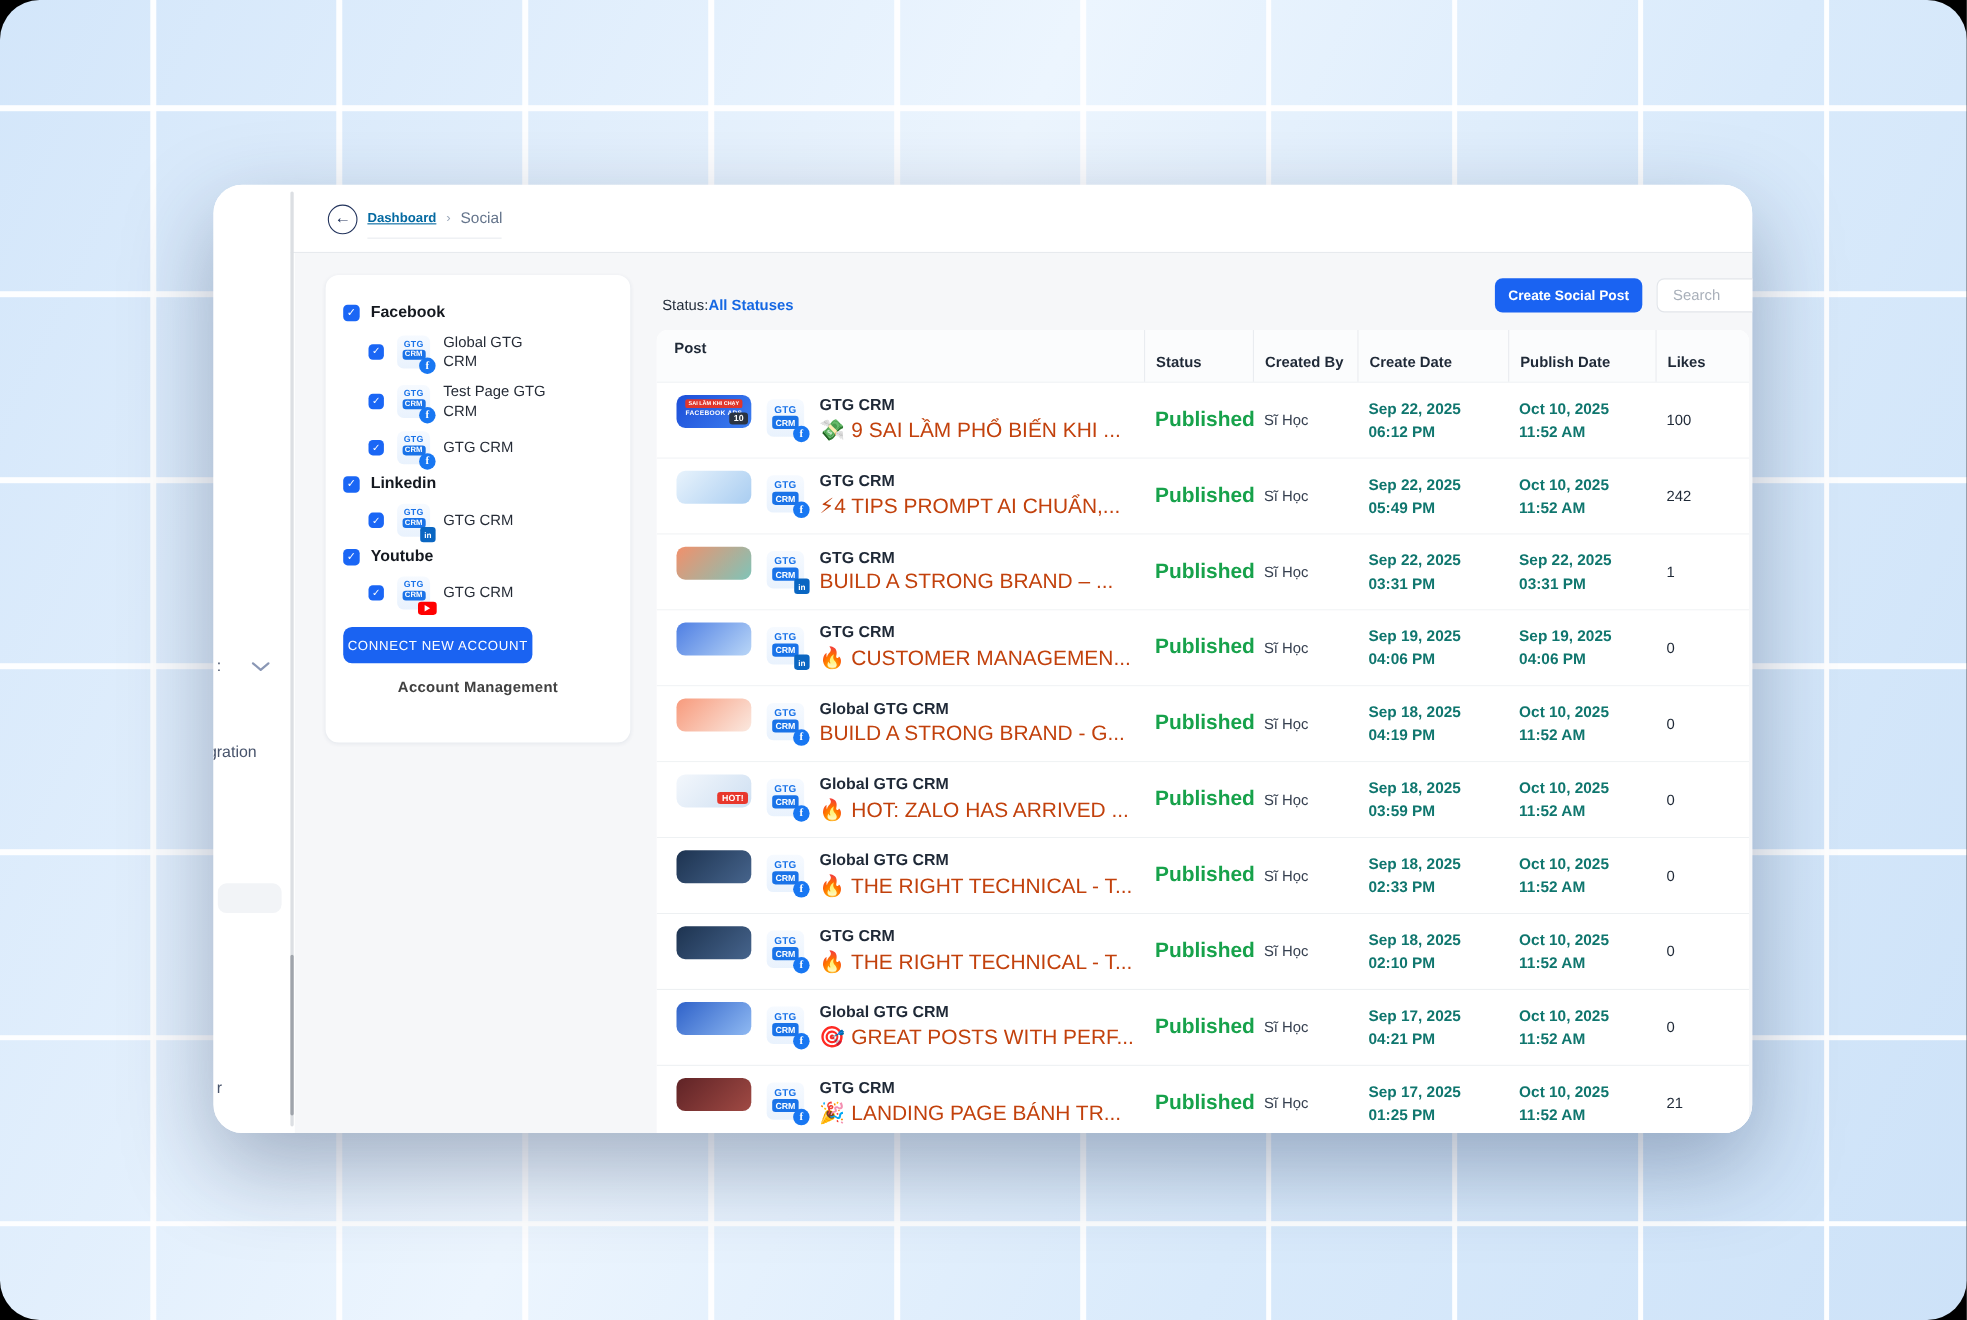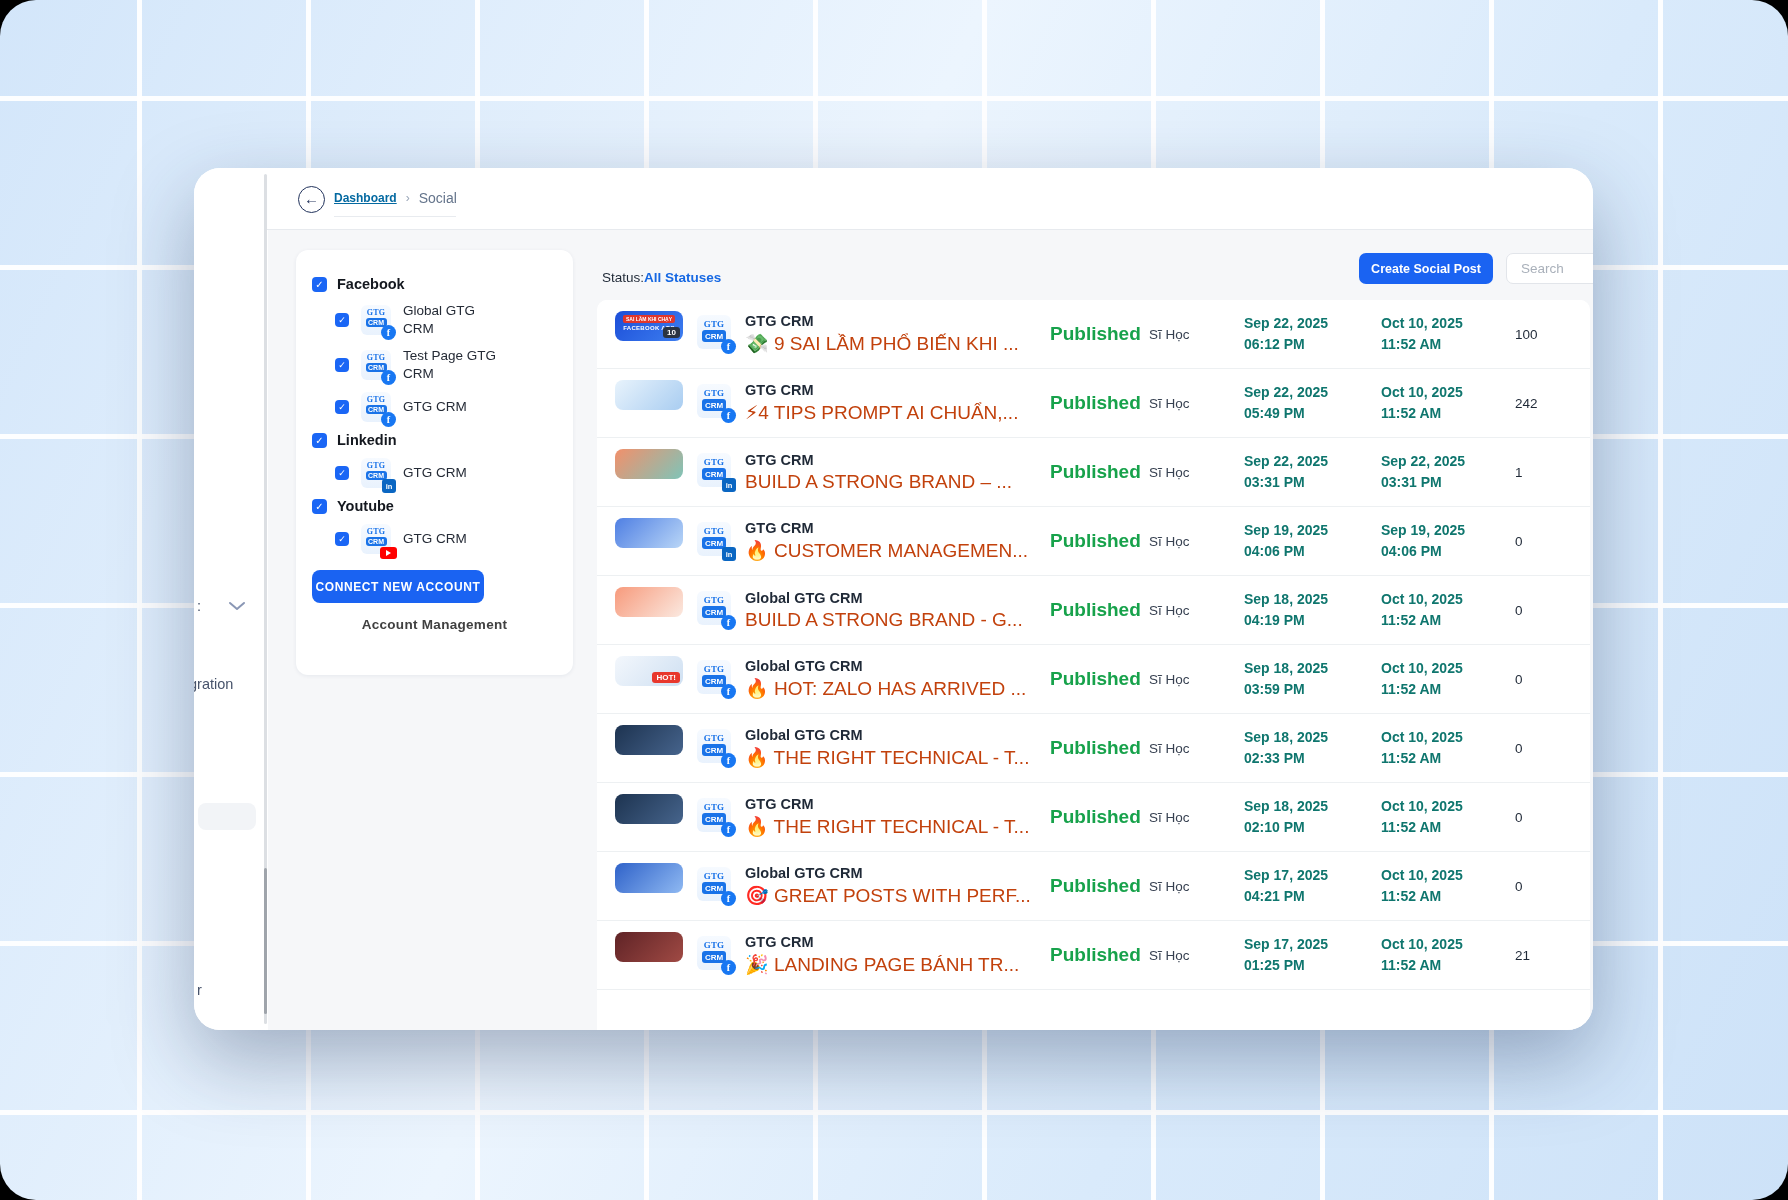--- a/index.html
+++ b/index.html
@@ -63,35 +63,35 @@
   .check.sm { width:14px; height:14px; font-size:9px; }
   .f-section { display:flex; align-items:center; gap:10px; margin:10px 0 6px 0; }
   .f-section-label { font-size:14.5px; font-weight:700; color:#14181f; }
   .f-account { display:flex; align-items:center; gap:12px; margin:10px 0 10px 23px; }
   .f-account-name { font-size:13.5px; color:#252b36; line-height:1.3; max-width:105px; }
 
   
   .gtg-avatar { position:relative; flex:none; border-radius:6px; background:linear-gradient(#f6faff,#e9f2fd); }
   .gtg-avatar.s30 { width:30px; height:30px; }
   .gtg-avatar.s34 { width:34px; height:34px; }
-  .gtg-top { display:block; text-align:center; font-weight:800; color:#1a73e8; letter-spacing:.2px;font-family:Liberation Serif, serif; }
+  .gtg-top { display:block; text-align:center; font-weight:800; color:#1a73e8; letter-spacing:.2px; }
   .s30 .gtg-top { font-size:8px; margin-top:3px; }
   .s34 .gtg-top { font-size:9px; margin-top:4px; }
   .gtg-crm { display:block; margin:1px auto 0; text-align:center; font-weight:800; color:#fff; background:#1a73e8; border-radius:3px; }
   .s30 .gtg-crm { width:21px; font-size:7px; padding:1px 0; }
   .s34 .gtg-crm { width:24px; font-size:8px; padding:1.5px 0; }
   .pbadge { position:absolute; color:#fff; font-weight:800; display:flex; align-items:center; justify-content:center; }
   .pbadge.facebook { right:-5px; bottom:-5px; width:15px; height:15px; border-radius:50%; background:#1877f2; font-size:10px; font-family:"Liberation Serif","DejaVu Serif",serif; }
   .pbadge.linkedin { right:-5px; bottom:-5px; width:14px; height:14px; border-radius:3px; background:#0a66c2; font-size:7.5px; }
   .pbadge.youtube { right:-6px; bottom:-5px; width:17px; height:12px; border-radius:3px; background:#ff0000; }
   .yt-tri { width:0; height:0; border-left:5px solid #fff; border-top:3px solid transparent; border-bottom:3px solid transparent; }
 
   .connect-btn {
     display:block; margin-top:16px; width:172px; height:33px; background:#1a63f2; border:none; border-radius:8px;
-    color:#fff; font-family:inherit; font-size:12px; font-weight:700; letter-spacing:.6px; cursor:pointer;
+    color:#fff; font-family:inherit; font-size:12px; font-weight:400; letter-spacing:.6px; cursor:pointer;
   }
   .acct-mgmt { display:block; margin:14px auto 0; text-align:center; font-size:13.5px; font-weight:700; color:#404040; text-decoration:none; letter-spacing:.3px; }
 
   
   .status-filter { position:absolute; left:334px; top:40px; font-size:13.5px; cursor:pointer; }
   .status-label { color:#1f2937; }
   .status-value { color:#1668e3; font-weight:700; }
   .create-btn {
     position:absolute; left:1091px; top:23px; width:134px; height:31px; background:#1a63f2; border:none; border-radius:7px;
     color:#fff; font-family:inherit; font-size:12.5px; font-weight:700; cursor:pointer;
@@ -227,20 +227,28 @@
         <a href="#" class="acct-mgmt">Account Management</a>
       </div>
 
       <div class="status-filter">
         <span class="status-label">Status:</span><span class="status-value">All Statuses</span>
       </div>
       <button class="create-btn">Create Social Post</button>
       <input class="search-input" type="text" placeholder="Search" style="">
 
       <div class="table-card">
+        <div class="t-head">
+          <span class="th th-post">Post</span>
+          <span class="th th-col th-status">Status</span>
+          <span class="th th-col th-created">Created By</span>
+          <span class="th th-col th-cdate">Create Date</span>
+          <span class="th th-col th-pdate">Publish Date</span>
+          <span class="th th-col th-likes">Likes</span>
+        </div>
         <div id="table-rows">
             <div class="t-row">
               <div class="thumb" style="background: linear-gradient(135deg, rgb(28, 78, 216), rgb(61, 126, 240));">
                 <span class="th-toplabel">SAI LẦM KHI CHẠY</span>
                 <span class="th-label">FACEBOOK ADS</span>
                 <span class="th-chip" style="background: rgb(43, 52, 66);">10</span>
               </div>
               <div class="gtg-avatar s34 row-avatar">
                 <span class="gtg-top">GTG</span>
                 <span class="gtg-crm">CRM</span>

